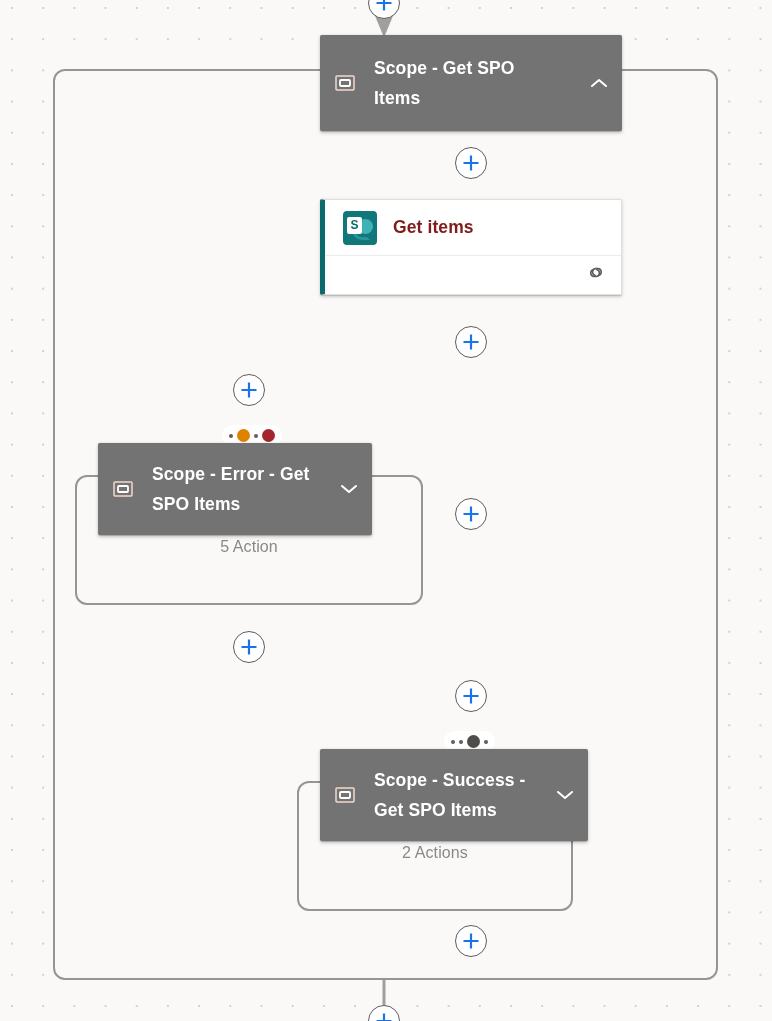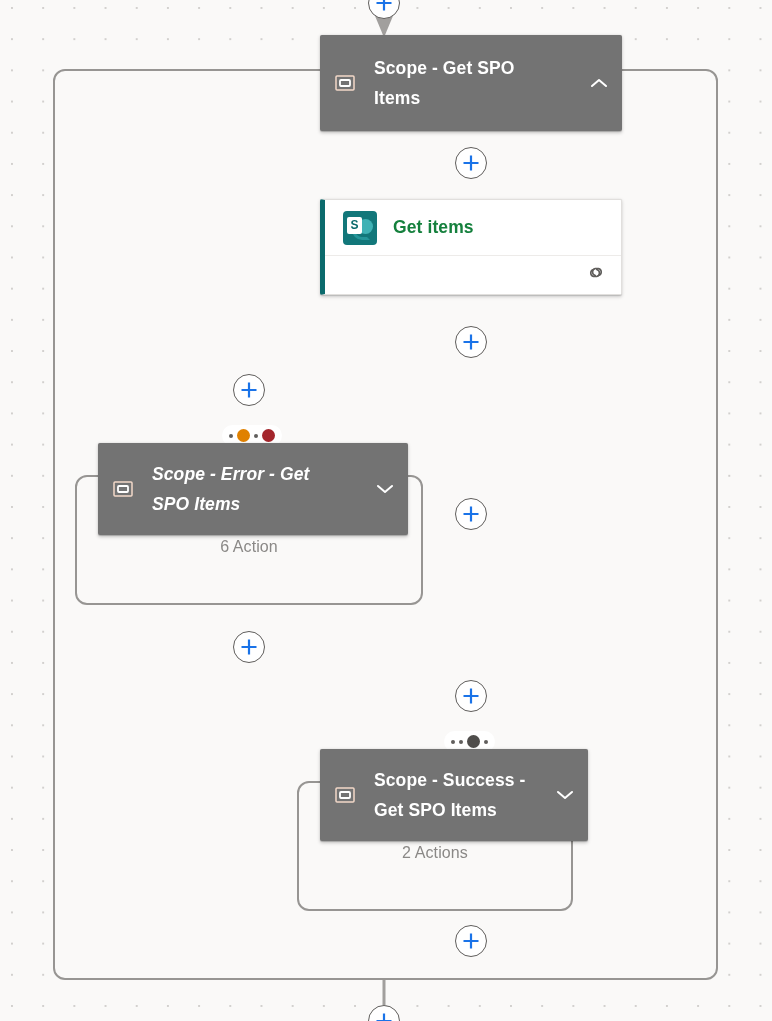--- a/index.html
+++ b/index.html
@@ -79,21 +79,21 @@
     position: absolute;
     box-sizing: border-box;
     background: #737373;
     border-radius: 2px;
     box-shadow: 0 1.6px 3.6px rgba(0,0,0,.22), 0 .3px .9px rgba(0,0,0,.18);
     display: flex;
     align-items: center;
     padding: 0 12px 0 14px;
   }
   #scope-get-spo   { left: 320px; top: 35px;  width: 302px; height: 96px; }
-  #scope-error     { left: 98px;  top: 443px; width: 310px; height: 92px; font-style: italic; }
+  #scope-error     { left: 98px;  top: 443px; width: 274px; height: 92px; }
   #scope-success   { left: 320px; top: 749px; width: 268px; height: 92px; }
 
   .scope-icon {
     flex: 0 0 auto;
     width: 22px;
     height: 22px;
     margin-right: 18px;
     display: flex;
     align-items: center;
     justify-content: center;
@@ -175,21 +175,21 @@
     right: 7px; bottom: 5px;
     width: 12px; height: 11px;
     border: 3px solid #25969a;
     border-top-color: transparent;
     border-right-color: transparent;
     border-radius: 0 0 0 10px;
   }
   #action-title {
     font-size: 17.5px;
     font-weight: bold;
-    color: #15803d;
+    color: #7f1d1d;
     letter-spacing: .1px;
   }
   #action-card-footer {
     flex: 0 0 38px;
     display: flex;
     align-items: center;
     justify-content: flex-end;
     padding-right: 14px;
   }
 
@@ -292,21 +292,21 @@
     <span>
       <svg width="22" height="18" viewBox="0 0 22 18">
         <path d="M8.5,5.5 a3.6,3.6 0 0 0 0,7 h3.2 a3.6,3.6 0 0 0 0,-7" fill="none" stroke="#605e5c" stroke-width="1.6" stroke-linecap="round"></path>
         <path d="M13.5,11.5 a3.6,3.6 0 0 0 0,-7 h-3.2 a3.6,3.6 0 0 0 0,7" fill="none" stroke="#605e5c" stroke-width="1.6" stroke-linecap="round"></path>
       </svg>
     </span>
   </div>
 </div>
 
 <div class="scope-box" id="error-scope-box">
-  <div class="scope-count" id="error-count">6 Action</div>
+  <div class="scope-count" id="error-count">5 Action</div>
 </div>
 
 <div class="status-badge" style="left:222px; top:425px;">
   <span class="dot small" style="background:#605e5c"></span>
   <span class="dot large" style="background:#e08100"></span>
   <span class="dot small" style="background:#605e5c"></span>
   <span class="dot large" style="background:#a4262c"></span>
 </div>
 
 <div class="scope-header" id="scope-error">

